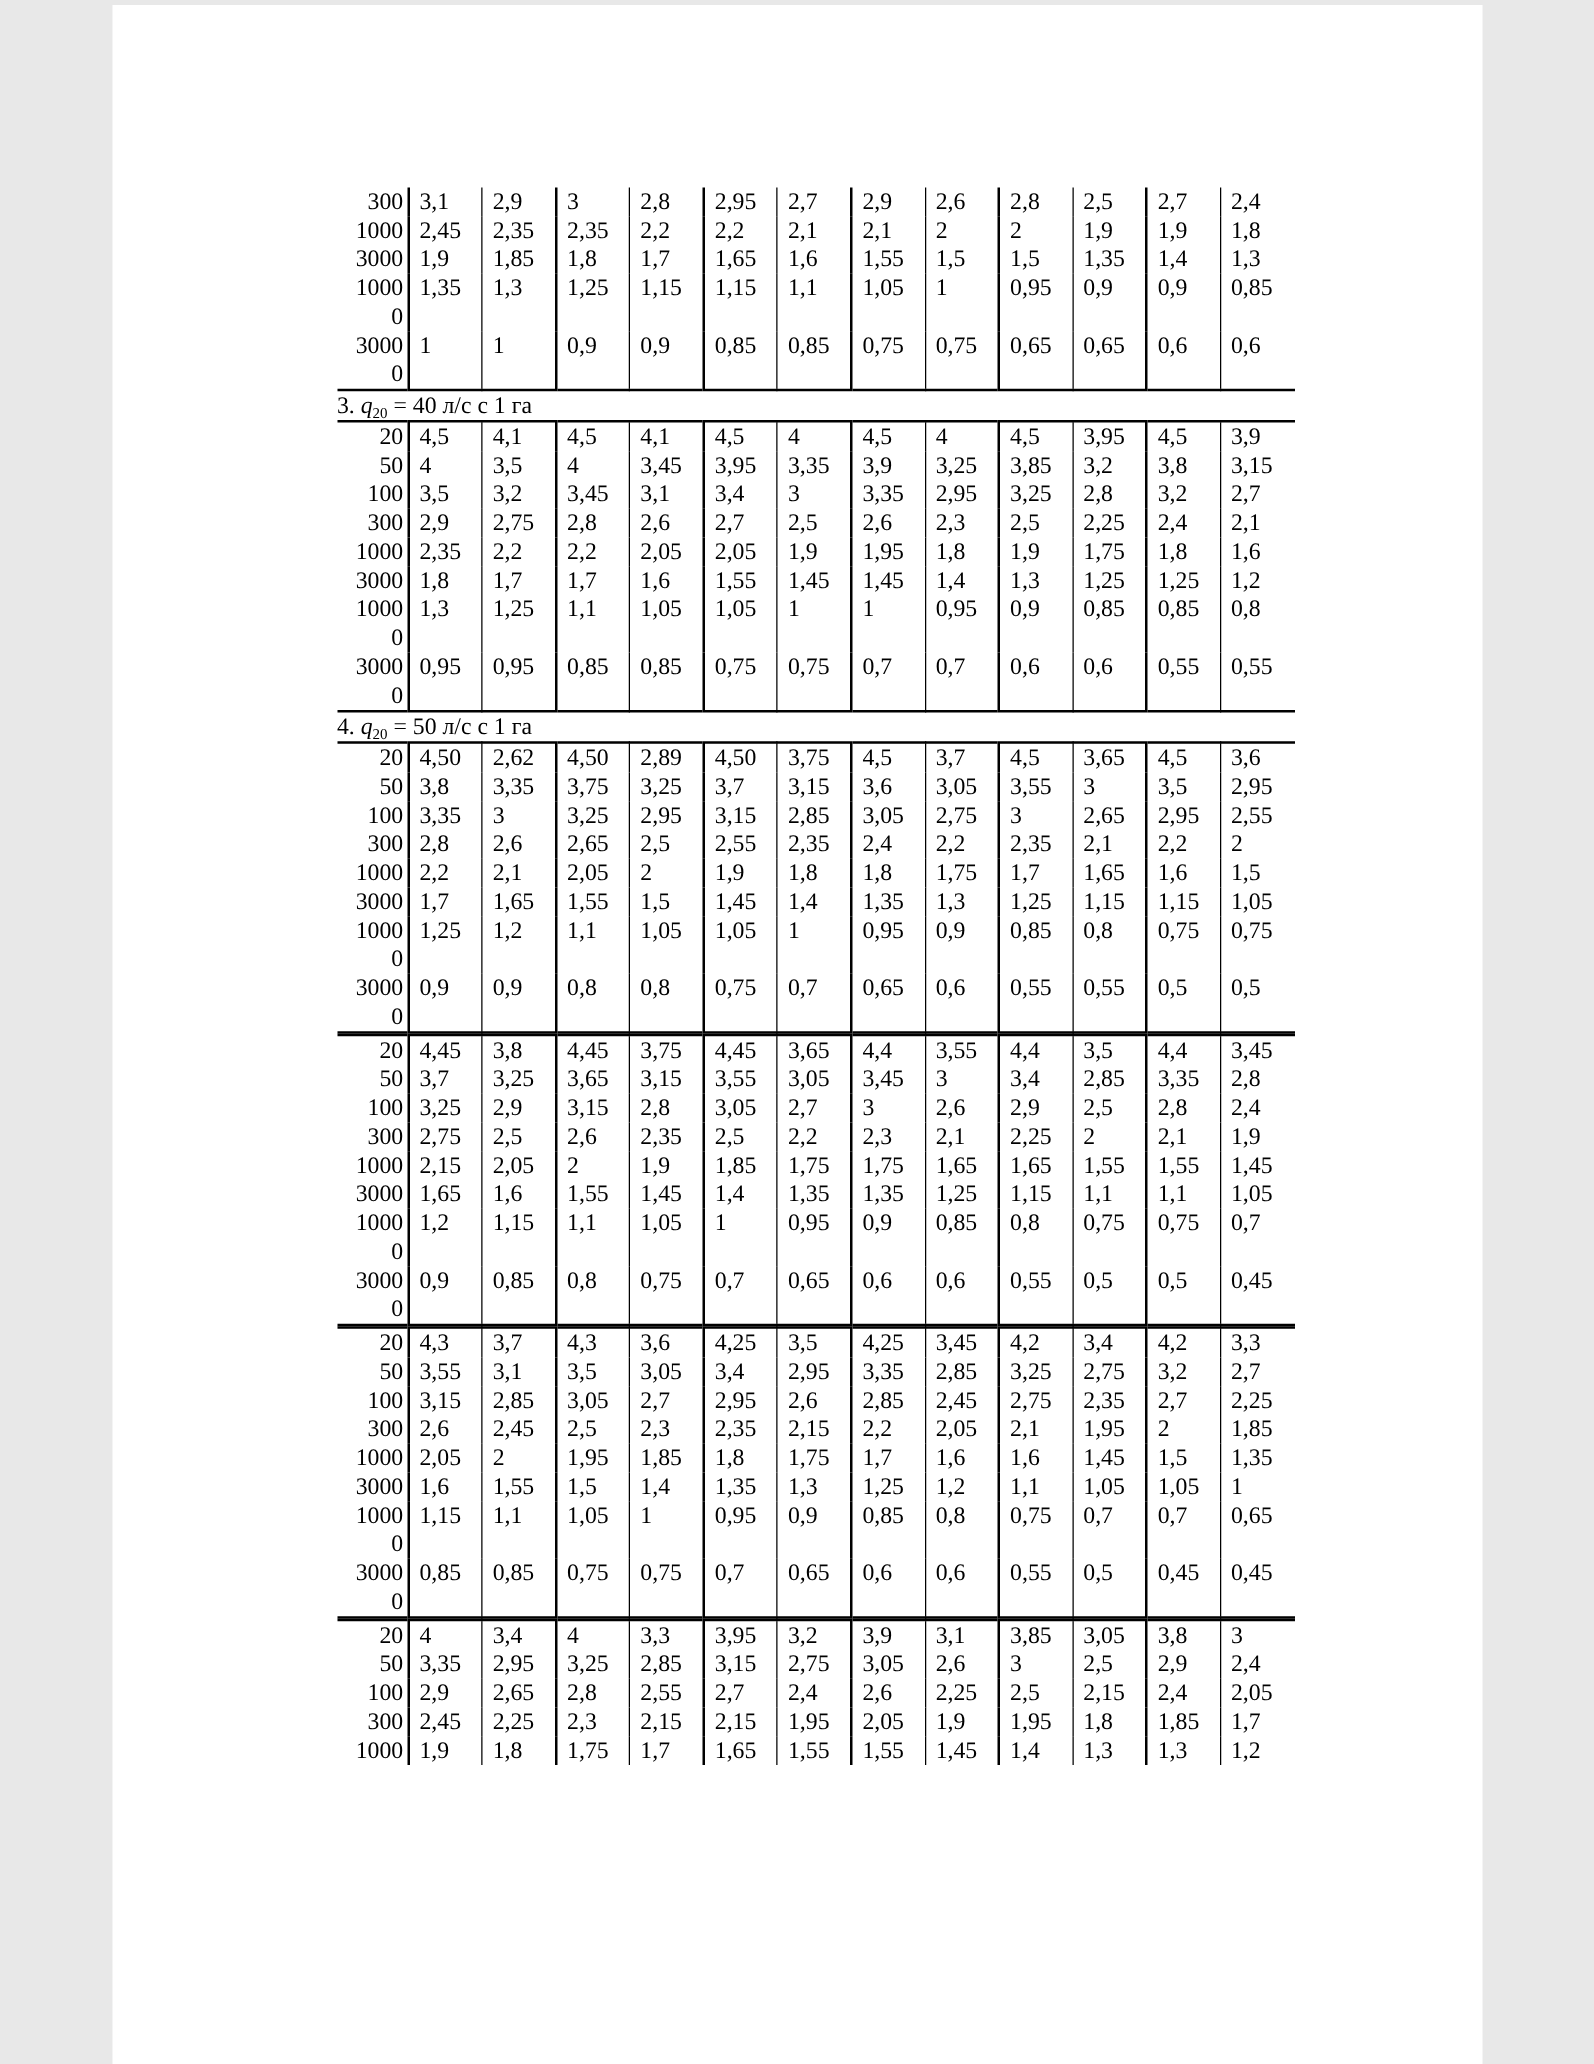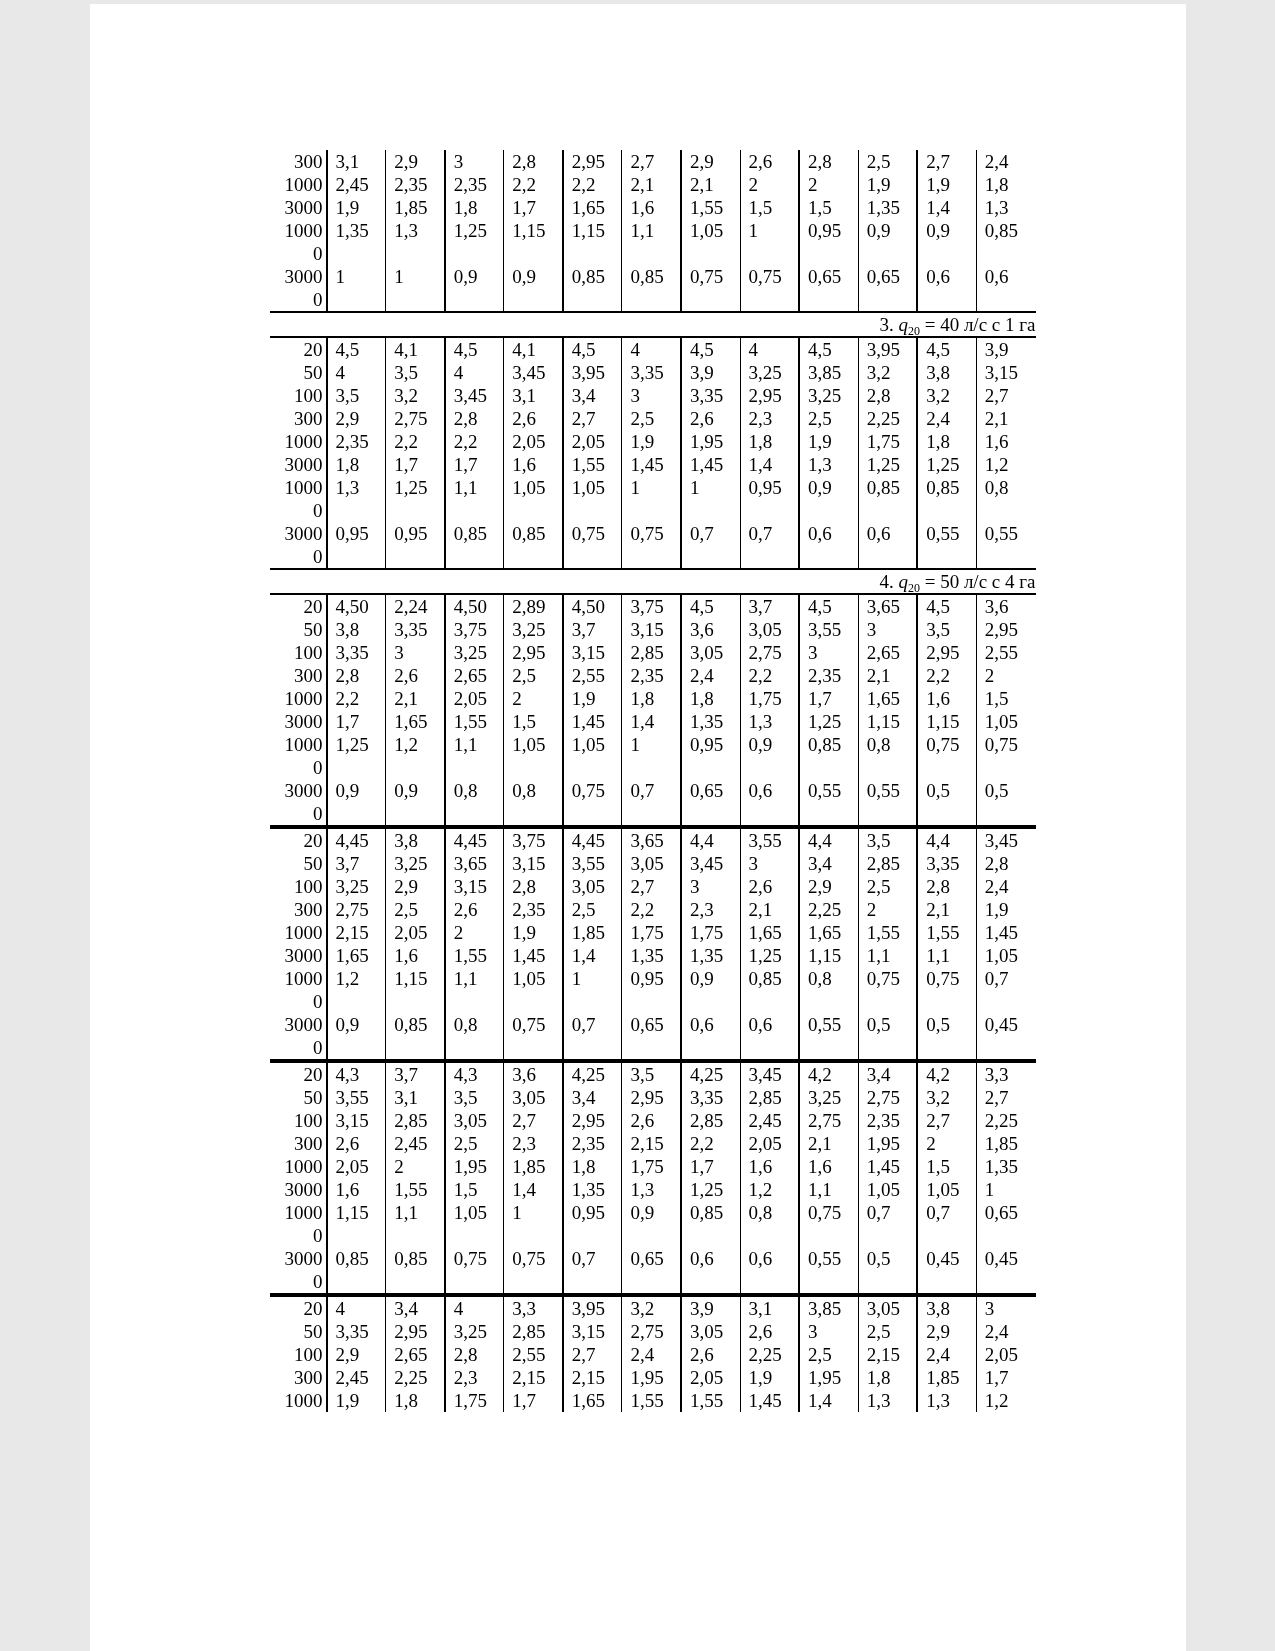--- a/index.html
+++ b/index.html
@@ -43,21 +43,21 @@
   }
   td.val {
     border-left:1px solid #000;
     padding-left:8px;
   }
   td.val.g { border-left-width:2px; }
   .section-header {
     font-size:19px;
     line-height:23px;
     height:23px;
-    text-align:right;
+    text-align:left;
     white-space:nowrap;
   }
   .section-header i { font-style:italic; }
   .section-header sub {
     font-size:12px;
     line-height:0;
     vertical-align:baseline;
     position:relative;
     top:4px;
   }
@@ -294,42 +294,42 @@
             <td class="val">0,75</td>
             <td class="val g">0,7</td>
             <td class="val">0,7</td>
             <td class="val g">0,6</td>
             <td class="val">0,6</td>
             <td class="val g">0,55</td>
             <td class="val">0,55</td>
           </tr>
         </tbody>
       </table>
-      <div class="section-header"><span>4. </span><i>q</i><sub>20</sub><span> = 50 л/с с 4 га</span></div>
+      <div class="section-header"><span>4. </span><i>q</i><sub>20</sub><span> = 50 л/с с 1 га</span></div>
       <table class="data-table">
         <colgroup>
           <col class="label-col">
           <col class="data-col">
           <col class="data-col">
           <col class="data-col">
           <col class="data-col">
           <col class="data-col">
           <col class="data-col">
           <col class="data-col">
           <col class="data-col">
           <col class="data-col">
           <col class="data-col">
           <col class="data-col">
           <col class="data-col">
         </colgroup>
         <tbody>
           <tr>
             <td class="label">20</td>
             <td class="val g">4,50</td>
-            <td class="val">2,24</td>
+            <td class="val">2,62</td>
             <td class="val g">4,50</td>
             <td class="val">2,89</td>
             <td class="val g">4,50</td>
             <td class="val">3,75</td>
             <td class="val g">4,5</td>
             <td class="val">3,7</td>
             <td class="val g">4,5</td>
             <td class="val">3,65</td>
             <td class="val g">4,5</td>
             <td class="val">3,6</td>

